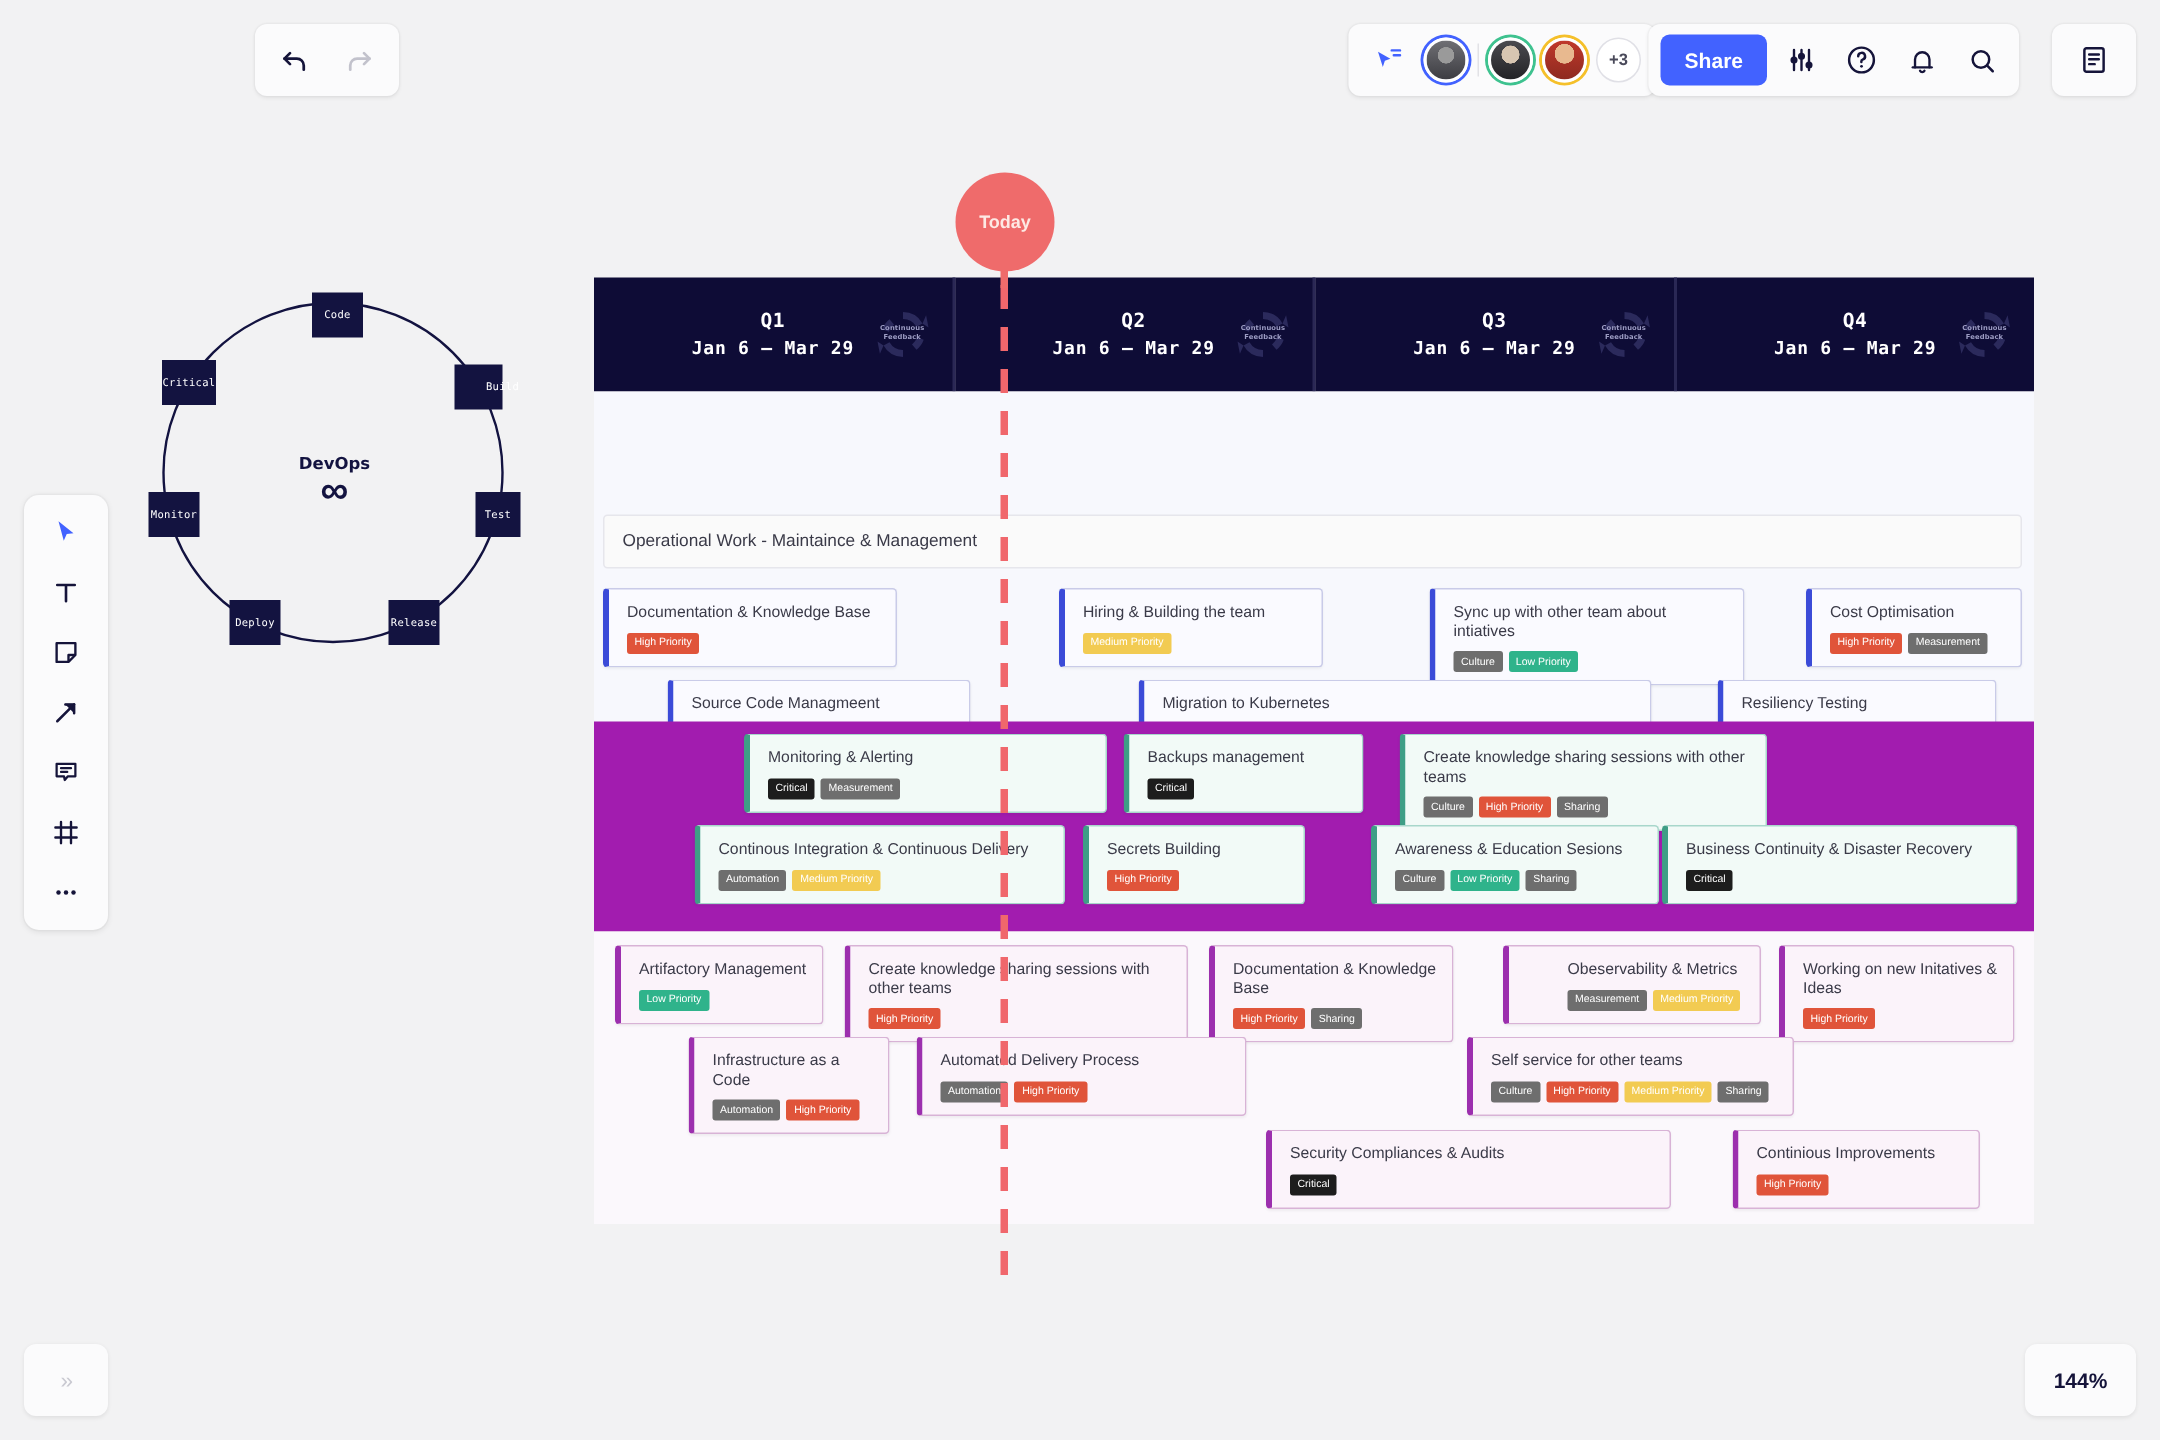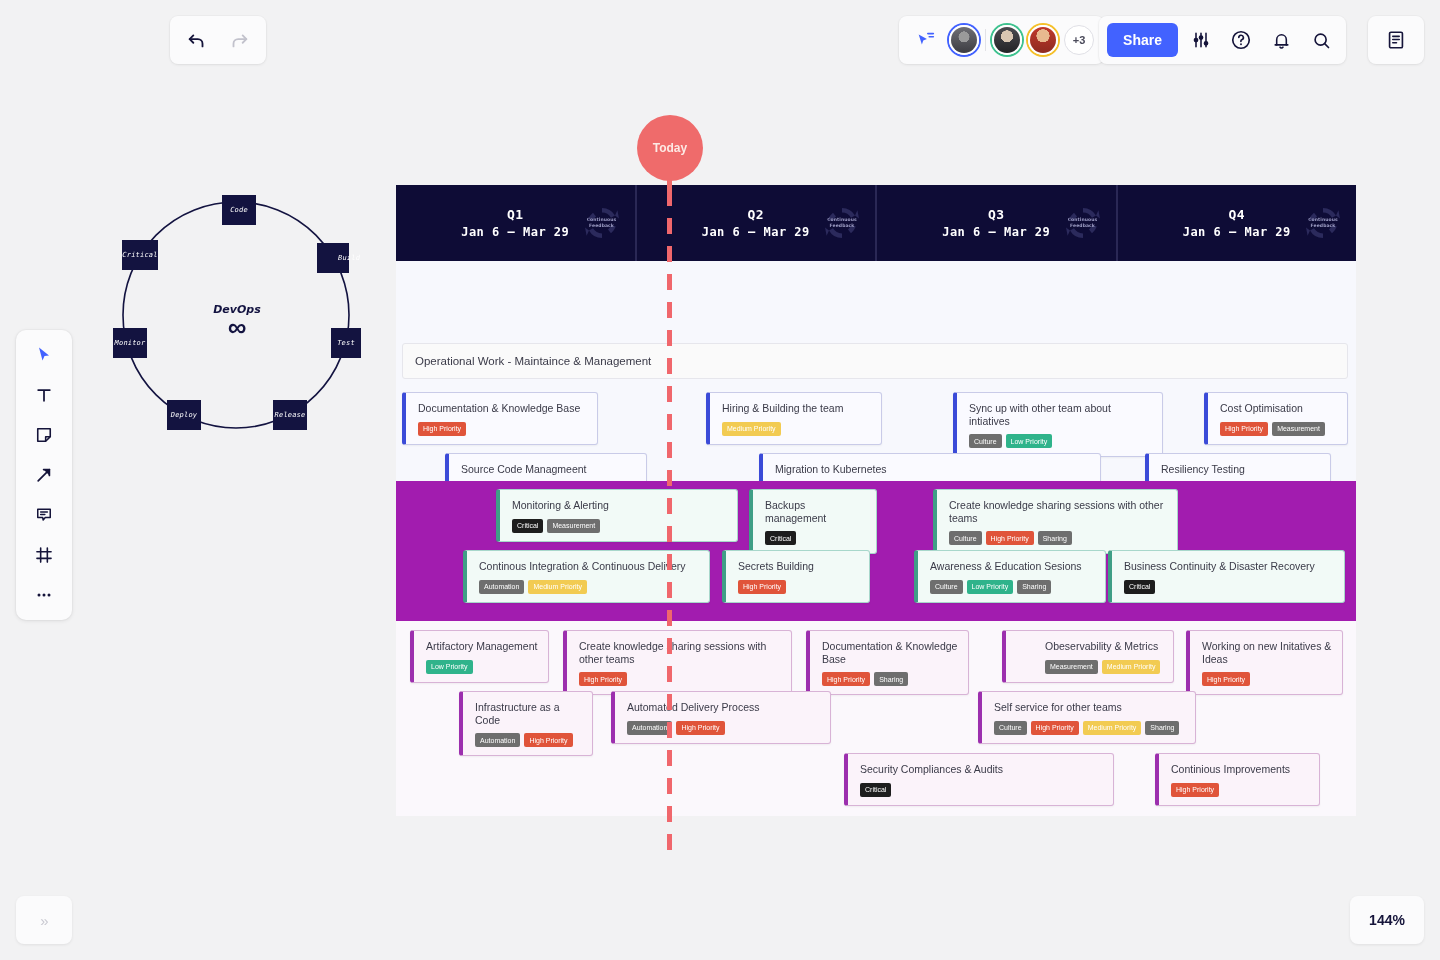--- a/index.html
+++ b/index.html
@@ -78,21 +78,21 @@
   }
   .zoom-badge {
     position: absolute; right: 16px; top: 896px; min-width: 74px; height: 48px;
     background: #fbfbfc; border-radius: 8px;
     box-shadow: 0 1px 3px rgba(0,0,0,.08);
     display: flex; align-items: center; justify-content: center;
     font-size: 14px; font-weight: 700; color: #15143a; cursor: pointer;
   }
 
   
-  .devops { position: absolute; left: 102px; top: 185px; width: 270px; height: 270px; font-style: italic; }
+  .devops { position: absolute; left: 88px; top: 185px; width: 270px; height: 270px; }
   .dv-node {
     position: absolute; background: #131340; color: #ffffff;
     font-family: "DejaVu Sans Mono", monospace; font-size: 7px;
     display: flex; align-items: center; justify-content: center;
     letter-spacing: .2px;
   }
   .dv-center {
     position: absolute; left: 50%; top: 50%; transform: translate(-50%,-50%);
     text-align: center; color: #131340;
   }
@@ -445,21 +445,21 @@
 
   <div class="band band-green">
     <div id="cards-green">
         <div class="card green" style="left: 100px; top: 8px; width: 242px; min-height: 46px;">
           <div class="c-title">Monitoring &amp; Alerting</div>
           <div class="tags">
             <span class="tag" style="background: rgb(29, 29, 29);">Critical</span>
             <span class="tag" style="background: rgb(110, 110, 110);">Measurement</span>
           </div>
         </div>
-        <div class="card green" style="left: 353px; top: 8px; width: 128px; min-height: 46px;">
+        <div class="card green" style="left: 353px; top: 8px; width: 160px; min-height: 46px;">
           <div class="c-title">Backups management</div>
           <div class="tags">
             <span class="tag" style="background: rgb(29, 29, 29);">Critical</span>
           </div>
         </div>
         <div class="card green" style="left: 537px; top: 8px; width: 245px; min-height: 46px;">
           <div class="c-title">Create knowledge sharing sessions with other teams</div>
           <div class="tags">
             <span class="tag" style="background: rgb(110, 110, 110);">Culture</span>
             <span class="tag" style="background: rgb(224, 84, 58);">High Priority</span>

